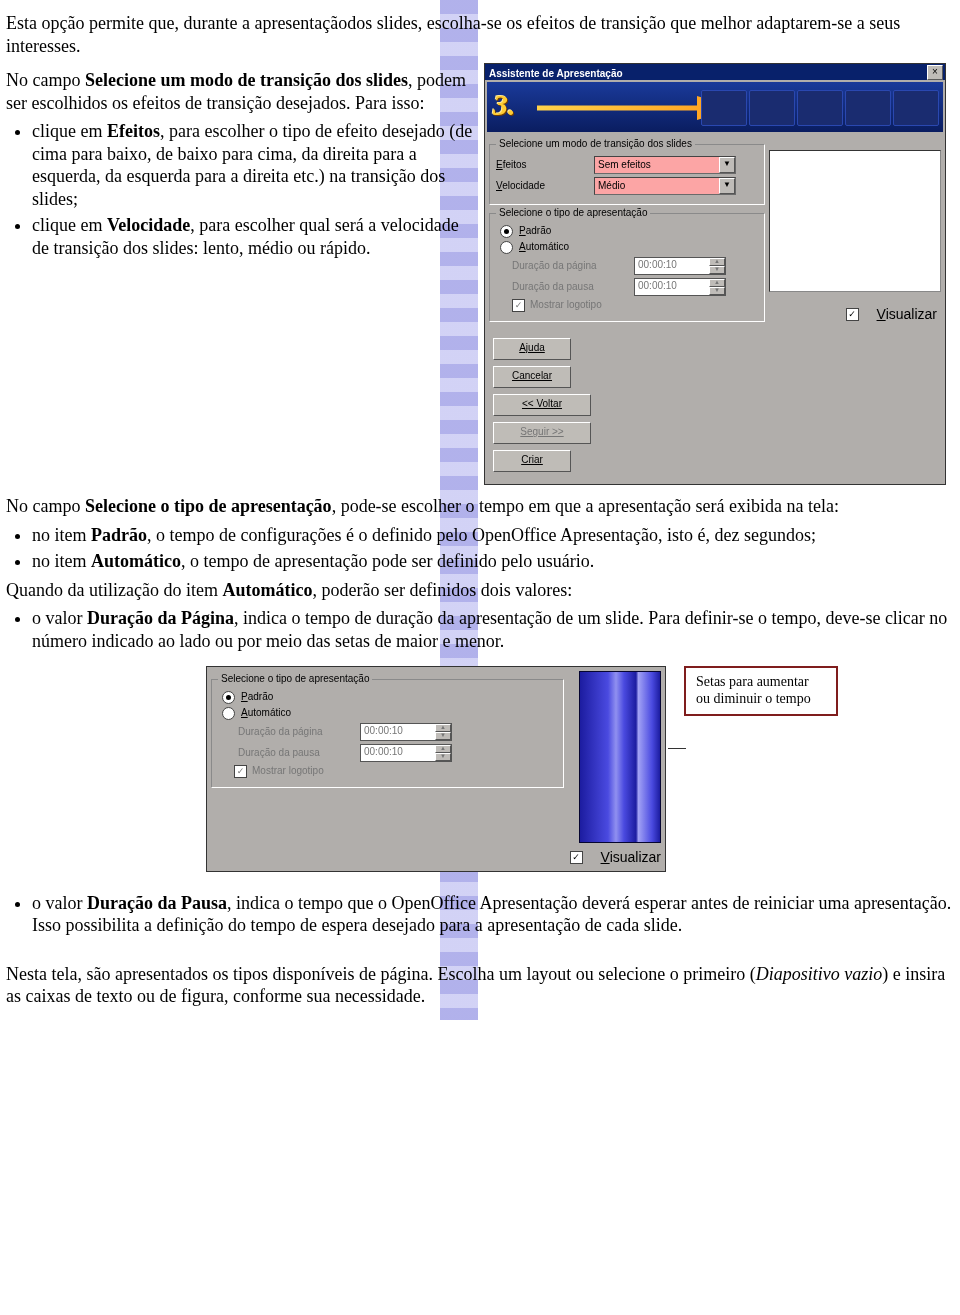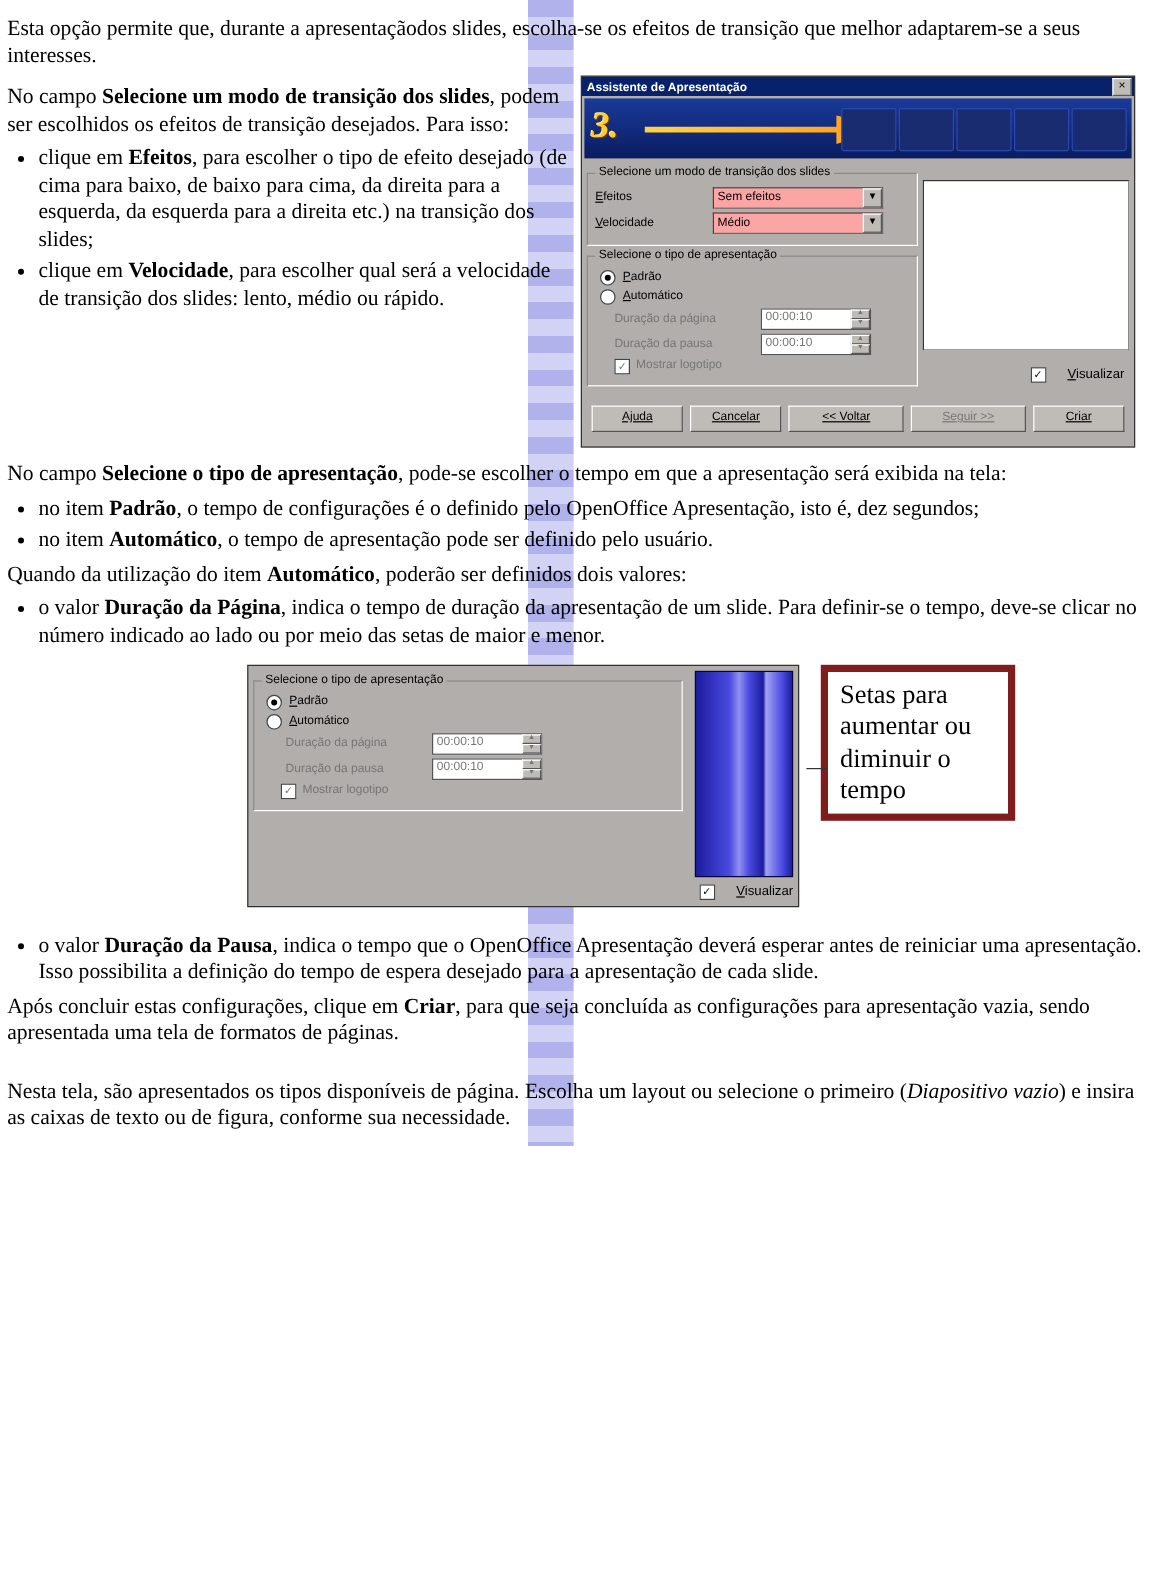--- a/index.html
+++ b/index.html
@@ -106,49 +106,49 @@
     .time-lab { width:112px; font-size:10px; }
     .spinner { display:flex; align-items:stretch; border:1px solid #555; background:#fff; height:16px; width:90px; }
     .spinner .v { flex:1; font-size:10px; padding:0 3px; line-height:14px; }
     .sp-btns { display:flex; flex-direction:column; }
     .sp-btn { width:14px; height:7px; background:#bfbcb8; border:1px solid #fff; border-right-color:#555; border-bottom-color:#555; font-size:6px; line-height:5px; text-align:center; }
     .check-row { display:flex; align-items:center; gap:5px; margin:3px 0 3px 16px; font-size:10px; }
     .chk { width:11px; height:11px; border:1px solid #444; background:#fff; font-size:10px; line-height:10px; text-align:center; }
     .chk.on::after { content:"✓"; font-size:9px; }
     .footer {
       display:flex; justify-content:space-between; gap:6px;
-      margin:2px; padding:6px 6px 10px;
+      margin:2px; padding:6px 6px 10px;flex-direction:column;
     }
     .btn {
       width:76px; height:20px; background:#bfbcb7;
       border:1px solid #fff; border-right-color:#555; border-bottom-color:#555;
       font-size:10px; text-align:center; line-height:18px;
       text-decoration: underline;
     }
     .btn.long { width:96px; }
-    .visualizar-side { display:flex; align-items:center; gap:18px; font-size:11px; padding-top:14px; }
+    .visualizar-side { display:flex; align-items:center; gap:18px; font-size:14px; padding-top:14px; }
     .right-side-extra { display:flex; justify-content:flex-end; padding-right:4px; }
     
     .fig2-wrap { display:flex; align-items:flex-start; gap:18px; margin:14px 0 20px; padding-left:200px; }
     .panel2 {
       width:450px; background:#b1aeab; border:1px solid #333;
       font-family: Tahoma, Arial, sans-serif; font-size:11px; padding:4px;
     }
     .panel2 .bluecol {
       width:80px; height:170px;
       background: linear-gradient(90deg,#1c1ca0,#4a4ae0 35%,#9090f0 45%,#4a4ae0 55%,#1c1ca0 70%,#a2a2f5 73%,#4a4ae0 90%,#1c1ca0);
       border:1px solid #050530; margin-left:4px;
     }
     .panel2 .flex { display:flex; gap:6px; }
     .panel2 .cols { flex:1; }
     .panel2 .groupbox { margin-top:10px; }
     .panel2 .time-row { margin-left:20px; }
     .callout {
-      width:130px; border:6px solid #7f1d1d; padding:6px 10px;
-      font-family:"Times New Roman", serif; font-size:22px; line-height:1.2; background:#fff;
+      width:130px; border:2px solid #7f1d1d; padding:6px 10px;
+      font-family:"Times New Roman", serif; font-size:14px; line-height:1.2; background:#fff;
       position:relative;
     }
     .callout-line {
       position:absolute; left:-18px; top:80px; width:18px; height:1px; background:#333;
     }
     em.i { font-style: italic; }
   </style>
 </head>
 <body>
 
@@ -343,21 +343,18 @@
       <span>Setas para aumentar ou diminuir o tempo</span>
     </div>
   </div>
 
   <ul>
     <li>
       <span>o valor </span><b>Duração da Pausa</b><span>, indica o tempo que o OpenOffice Apresentação deverá esperar antes de reiniciar uma apresentação. Isso possibilita a definição do tempo de espera desejado para a apresentação de cada slide.</span>
     </li>
   </ul>
 
-  <p>
-    <span>Após concluir estas configurações, clique em </span><b>Criar</b><span>, para que seja concluída as configurações para apresentação vazia, sendo apresentada uma tela de formatos de páginas.</span>
-  </p>
 
   <p style="margin-top:26px;">
     <span>Nesta tela, são apresentados os tipos disponíveis de página. Escolha um layout ou selecione o primeiro (</span><em class="i">Diapositivo vazio</em><span>) e insira as caixas de texto ou de figura, conforme sua necessidade.</span>
   </p>
 
 </div>
 
 </body></html>

